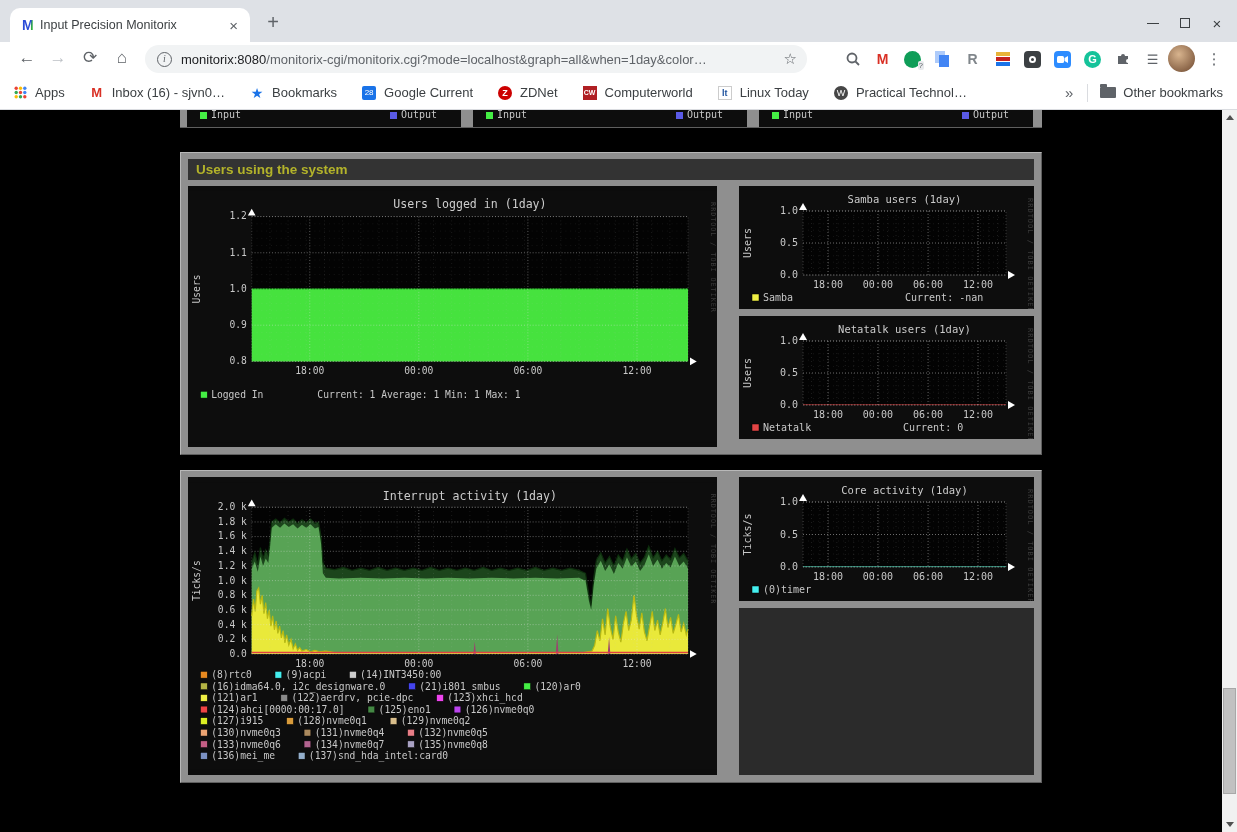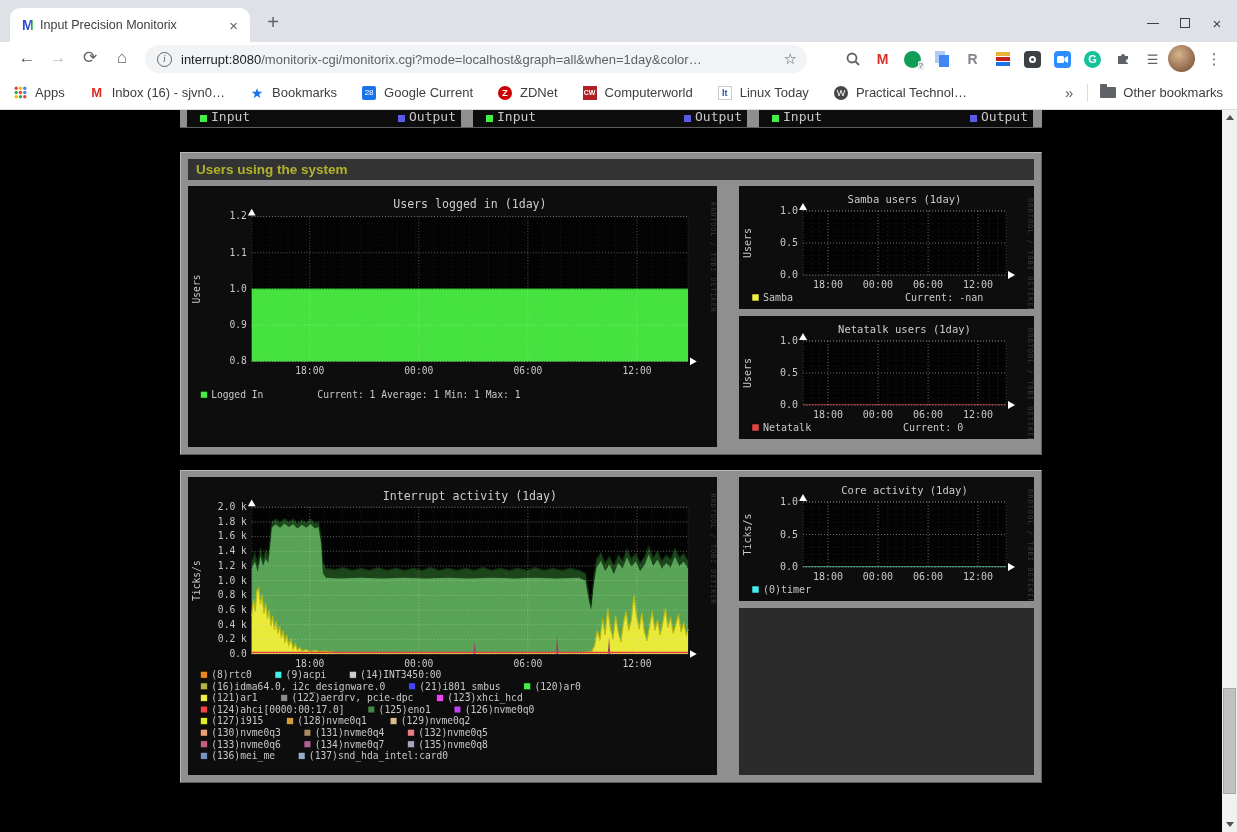--- a/index.html
+++ b/index.html
@@ -47,24 +47,24 @@
   .sb-down span { border-top:5px solid #505050; }
   .sb-thumb { position:absolute; left:1px; width:13px; background:#c1c1c1; border:1px solid #a8a8a8; }
   .section { position:absolute; left:180px; width:862px; background:#8f8f8f; border-top:1px solid #b8b8b8; border-left:1px solid #b8b8b8; border-bottom:1px solid #5f5f5f; border-right:1px solid #5f5f5f; padding:6px 7px 7px 7px; }
   .sec-header { height:21px; background:#333333; margin-bottom:6px; font-size:13.5px; font-weight:bold; color:#b3b32a; line-height:21px; padding-left:8px; }
   .sec-body { display:flex; gap:22px;justify-content:space-between; }
   .rightcol { display:flex; flex-direction:column; gap:7px; width:295px; }
   .gpanel { background:#0d0d0d; display:block; }
   .filler { flex:1; background:#2b2b2b; }
   
   .stub { position:absolute; left:180px; top:0; width:862px; height:18px; background:#8f8f8f; padding:0 7px; display:flex; gap:12px; overflow:hidden; border-bottom:1px solid #5f5f5f; }
-  .stub-cell { width:274px; height:29px; background:#0d0d0d; position:relative; font-family:"DejaVu Sans Mono",monospace; font-size:13px; color:#c8c8c8; }
+  .stub-cell { width:274px; height:29px; background:#0d0d0d; position:relative; font-family:"DejaVu Sans Mono",monospace; font-size:10px; color:#c8c8c8; }
   .stub-cell .sq { display:inline-block; width:7px; height:7px; margin:2px 4px 0 0; vertical-align:-1px; }
   .stub-in { position:absolute; left:13px; top:-1px; }
-  .stub-out { position:absolute; left:211px; top:-1px;text-align:right; }
+  .stub-out { position:absolute; left:203px; top:-1px;text-align:right; }
   svg text { font-family:"DejaVu Sans Mono",monospace; }
 </style>
 </head>
 <body>
 
 <div class="tabstrip">
   <div class="tab">
     <span class="favicon">M</span>
     <span class="tab-title">Input Precision Monitorix</span>
     <span class="tab-close">×</span>
@@ -79,21 +79,21 @@
   <div class="winctl wc-close" style="left:1202px;">×</div>
 </div>
 
 <div class="toolbar">
   <div class="navbtn" style="left:14px;">←</div>
   <div class="navbtn disabled" style="left:45px;">→</div>
   <div class="navbtn" style="left:77px;">⟳</div>
   <div class="navbtn" style="left:109px;">⌂</div>
   <div class="omnibox">
     <span class="info-ic">i</span>
-    <span class="url"><span class="host">interrupt:8080</span><span class="rest">/monitorix-cgi/monitorix.cgi?mode=localhost&amp;graph=all&amp;when=1day&amp;color…</span></span>
+    <span class="url"><span class="host">monitorix:8080</span><span class="rest">/monitorix-cgi/monitorix.cgi?mode=localhost&amp;graph=all&amp;when=1day&amp;color…</span></span>
     <span class="star">☆</span>
   </div>
   <div class="extrow" id="extrow">
       <div class="ext">
         <svg width="16" height="16">
           <circle cx="7" cy="7" r="4.5" fill="none" stroke="#5f6368" stroke-width="1.8"></circle>
           <line x1="10.5" y1="10.5" x2="14" y2="14" stroke="#5f6368" stroke-width="1.8"></line>
         </svg>
       </div>
       <div class="ext">

